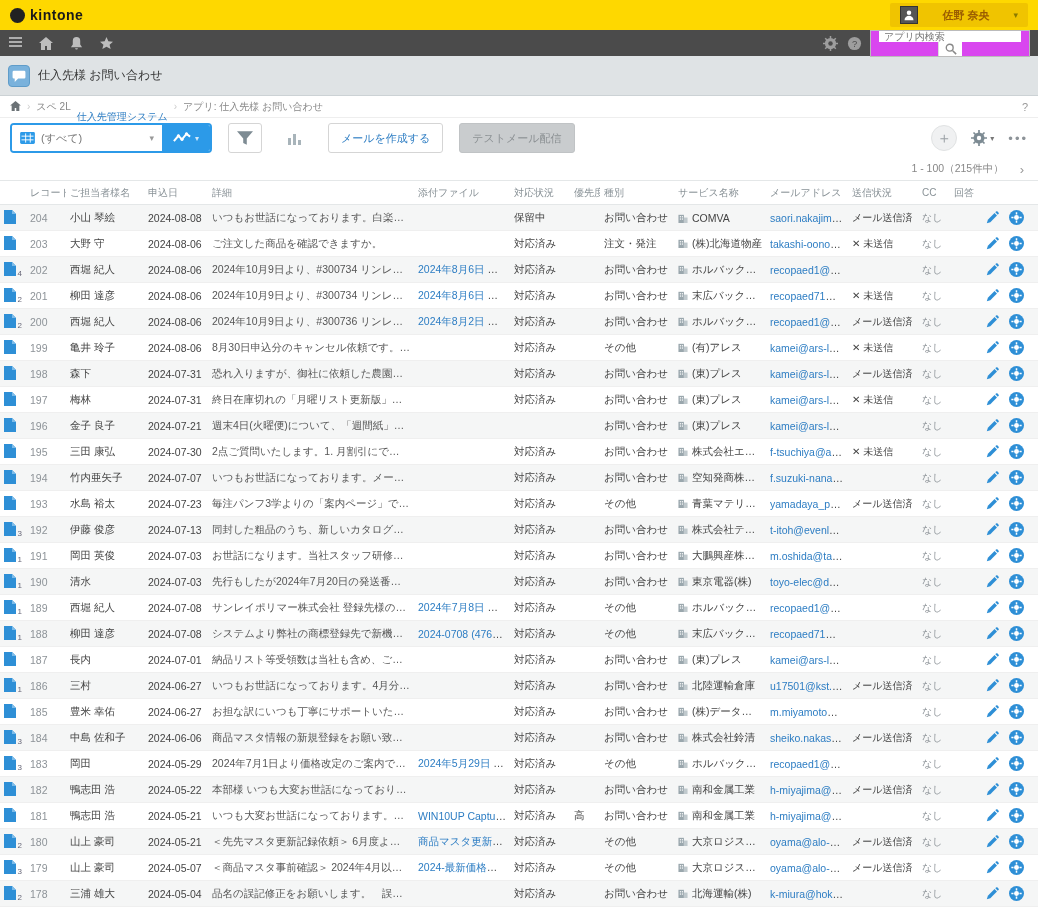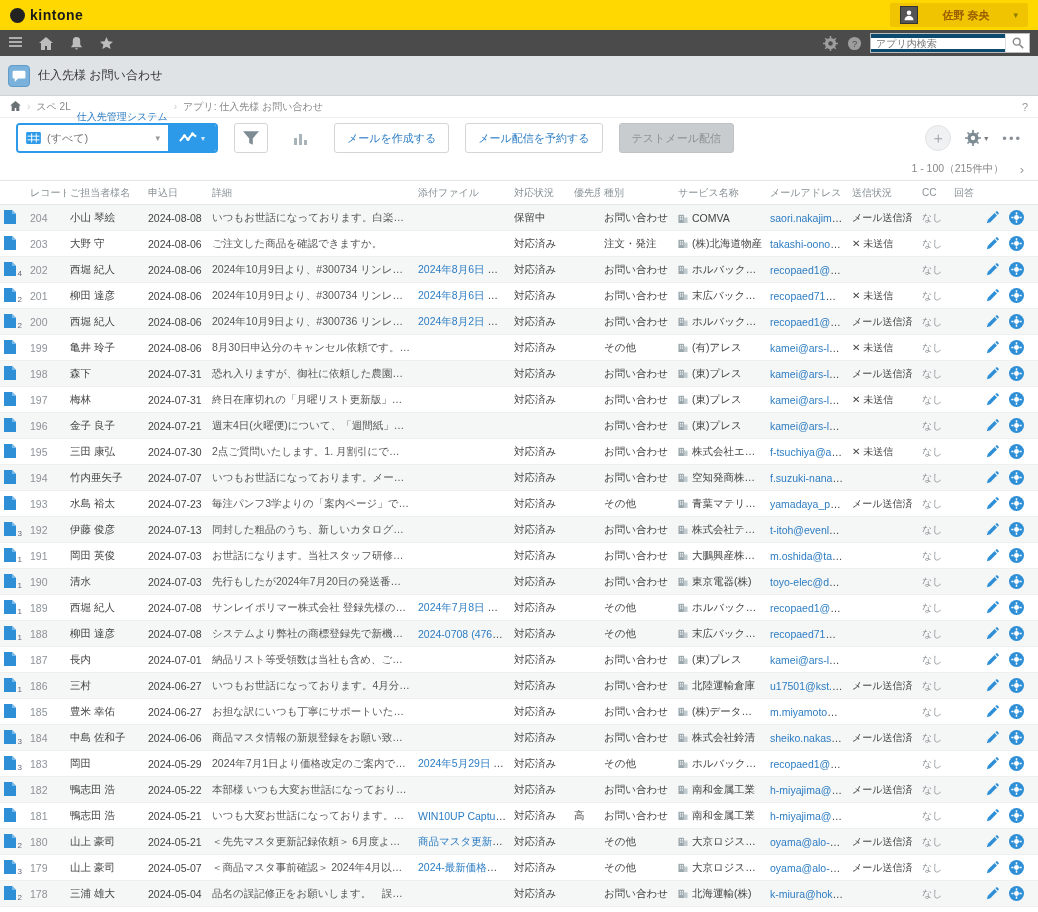--- a/index.html
+++ b/index.html
@@ -13,38 +13,38 @@
   .topbar-right { margin-left:auto; display:flex; align-items:center; gap:24px; background:#f0c400;
     padding:3px 10px; border-radius:2px; }
   .avatar { width:18px; height:18px; background:#555; border:1px solid #333; display:flex;
     align-items:center; justify-content:center; }
   .user-name { font-size:11px; color:#9a5c00; font-weight:bold; }
   .chev { font-size:9px; color:#8a7a00; }
   
   .navbar { height:26px; background:#4b4b4b; display:flex; align-items:center; padding:0 8px; gap:14px; }
   .nav-ic { width:16px; height:16px; display:flex; align-items:center; justify-content:center; }
   .nav-right { margin-left:auto; display:flex; align-items:center; gap:8px; }
-  .searchbox { display:flex; align-items:center; background:#0c4a6e; border:1px solid #bbb; height:20px; width:160px; }
+  .searchbox { display:flex; align-items:center; background:#d946ef; border:1px solid #bbb; height:27px; width:160px;flex-direction:column; }
   .searchbox input { border:0; outline:0; flex:1; font-size:10px; padding:0 5px; color:#444; min-width:0; }
   .search-btn { width:24px; height:100%; border-left:1px solid #ddd; display:flex; align-items:center;
     justify-content:center; background:#fff; cursor:pointer; }
   
   .appbar { height:40px; background:#dfe3e5; display:flex; align-items:center; padding:0 8px; gap:8px; border-bottom:1px solid #ccd2d5;}
   .app-icon { width:22px; height:22px; border-radius:4px; background:#7ab2dc; border:1px solid #5f9cc9;
     display:flex; align-items:center; justify-content:center; }
   .app-title { font-size:12px; color:#333; }
   
   .crumbbar { height:22px; background:#fff; border-bottom:1px solid #eee; display:flex; align-items:center;
     padding:0 10px; gap:6px; font-size:10px; }
   .crumb-sep { color:#ccc; font-size:10px; }
   .crumb-link { color:#2d7dc3; cursor:pointer;margin-top:20px; }
   .crumb-text { color:#888; }
   .crumb-help { margin-left:auto; color:#999; font-size:11px; cursor:pointer; }
   
-  .toolbar { height:40px; display:flex; align-items:center; padding:0 16px; gap:16px; }
+  .toolbar { height:40px; display:flex; align-items:center; padding:0 10px; gap:16px; }
   .view-group { display:flex; height:30px; border:2px solid #2c9ae8; border-radius:4px; overflow:hidden; }
   .view-select { display:flex; align-items:center; gap:6px; background:#fff; padding:0 8px; width:150px; cursor:pointer; }
   .view-select .vlabel { font-size:11px; color:#777; flex:1; }
   .view-select .vchev { color:#999; font-size:9px; }
   .graph-btn { width:48px; background:#2c9ae8; display:flex; align-items:center; justify-content:center;
     gap:4px; cursor:pointer; }
   .tool-btn { height:30px; min-width:34px; border:1px solid #d5d5d5; border-radius:3px; background:#fff;
     display:flex; align-items:center; justify-content:center; cursor:pointer; }
   .tool-btn.flat { border-color:transparent; }
   .mail-btn { height:30px; border:1px solid #d5d5d5; border-radius:3px; background:#fff; color:#2d7dc3;
@@ -193,21 +193,20 @@
       </svg>
   </span>
   <span class="tool-btn flat">
     <svg width="16" height="14" viewBox="0 0 16 14">
         <rect x="1" y="7" width="3" height="7" fill="#a8b4ba"></rect>
         <rect x="6" y="3" width="3" height="11" fill="#a8b4ba"></rect>
         <rect x="11" y="9" width="3" height="5" fill="#a8b4ba"></rect>
       </svg>
   </span>
   <button class="mail-btn">メールを作成する</button>
-  <button class="mail-btn">メール配信を予約する</button>
   <button class="mail-btn disabled">テストメール配信</button>
   <div class="toolbar-right">
     <span class="plus-btn">＋</span>
     <span class="gear-group">
       <svg width="16" height="16" viewBox="0 0 16 16">
           <circle cx="8" cy="8" r="5.5" fill="#7d8b93"></circle>
           <circle cx="8" cy="8" r="2.2" fill="#fff"></circle>
           <path d="M8 0v3M8 13v3M0 8h3M13 8h3M2.5 2.5l2 2M11.5 11.5l2 2M13.5 2.5l-2 2M4.5 11.5l-2 2" stroke="#7d8b93" stroke-width="1.7"></path>
         </svg>
       <span style="font-size:8px;">▾</span>

